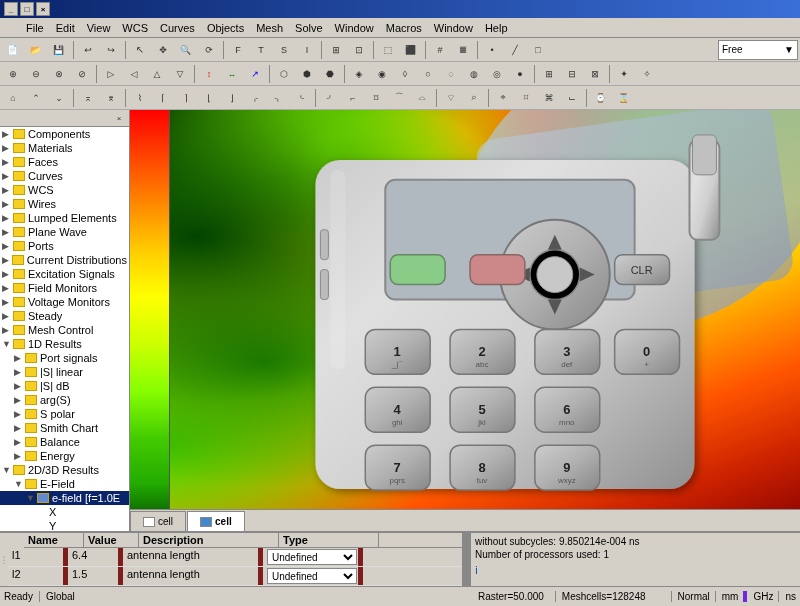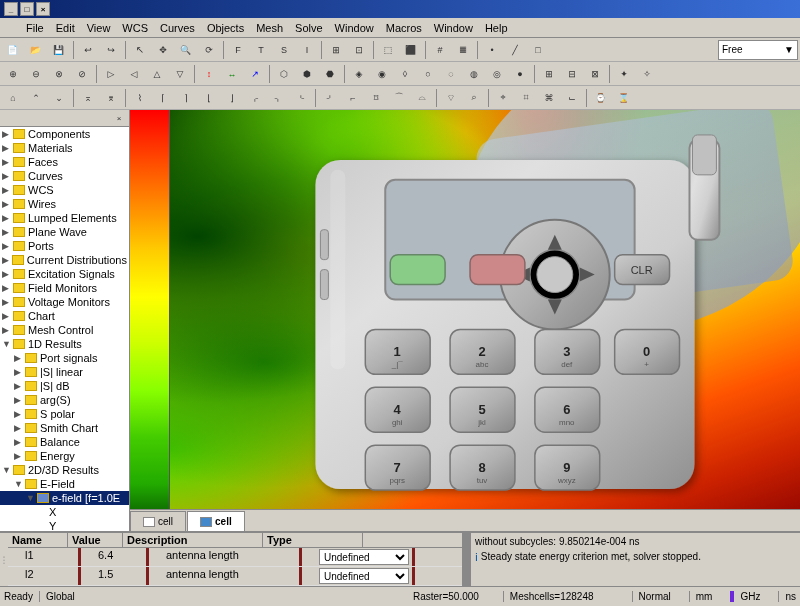--- a/index.html
+++ b/index.html
@@ -192,38 +192,38 @@
       display: flex;
     }
     .table-panel {
       flex: 1;
       overflow: hidden;
     }
     .table-header {
       background: #d4d0c8;
       display: flex;
       border-bottom: 1px solid #888;
+      margin-left: 16px;
     }
     .th {
       padding: 1px 4px;
       border-right: 1px solid #888;
       font-size: 11px;
       font-weight: bold;
       white-space: nowrap;
     }
     .table-row-data {
       display: flex;
       border-bottom: 1px solid #ddd;
     }
     .td {
       padding: 1px 4px;
-      border-right: 3px solid #7f1d1d;
+      border-right: 5px solid #7f1d1d;
       font-size: 11px;
       white-space: nowrap;
-      margin-left: 13px;
     }
     .td select {
       font-size: 10px;
       border: 1px solid #888;
       background: white;
       height: 16px;
     }
     .right-panel {
       width: 330px;
       background: #d4d0c8;
@@ -238,21 +238,21 @@
       height: 20px;
       background: #d4d0c8;
       border-top: 1px solid #888;
       display: flex;
       align-items: center;
       padding: 0 4px;
       font-size: 10px;
       justify-content: space-between;
     }
     .status-left { display: flex; align-items: center; gap: 6px; }
-    .status-right { display: flex; align-items: center; gap: 18px; }
+    .status-right { display: flex; align-items: center; gap: 5px; }
 
     
     .toolbar3 {
       background: #d4d0c8;
       height: 24px;
       display: flex;
       align-items: center;
       padding: 1px 2px;
       border-bottom: 1px solid #aaa;
       gap: 1px;
@@ -465,21 +465,21 @@
       <span>Field Monitors</span>
     </div>
     <div class="tree-item item-indent-0">
       <span class="tree-expand">▶</span>
       <span class="folder-icon"></span>
       <span>Voltage Monitors</span>
     </div>
     <div class="tree-item item-indent-0">
       <span class="tree-expand">▶</span>
       <span class="folder-icon"></span>
-      <span>Chart</span>
+      <span>Steady</span>
     </div>
     <div class="tree-item item-indent-0">
       <span class="tree-expand">▶</span>
       <span class="folder-icon"></span>
       <span>Mesh Control</span>
     </div>
     <div class="tree-item item-indent-0">
       <span class="tree-expand">▼</span>
       <span class="folder-icon"></span>
       <span>1D Results</span>
@@ -696,22 +696,24 @@
       </div>
     </div>
   </div>
 
   <div style="width:8px;background:#888;"></div>
   <div class="right-panel">
     <div class="right-panel-line">
       <span>without subcycles: 9.850214e-004 ns</span>
     </div>
     <div class="right-panel-line">
+      <span>Number of processors used: 1</span>
+    </div>
+    <div class="right-panel-line">
       <span style="color:#0055aa;font-size:11px;">ℹ</span>
-      <span>Steady state energy criterion met, solver stopped.</span>
     </div>
   </div>
 </div>
 
 <div class="status-bar">
   <div class="status-left">
     <span>Ready</span>
     <span style="border-left:1px solid #888;padding-left:6px;text-align:right;">Global</span>
   </div>
   <div class="status-right">

